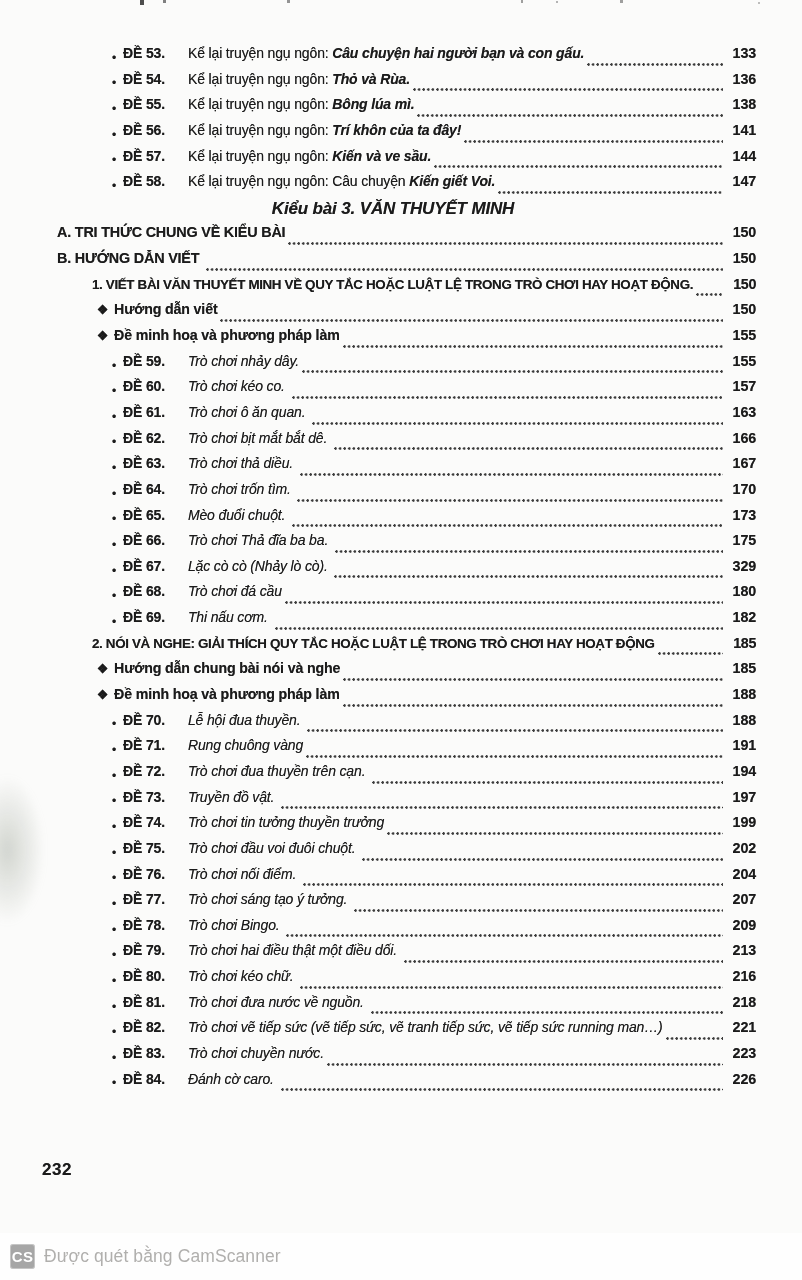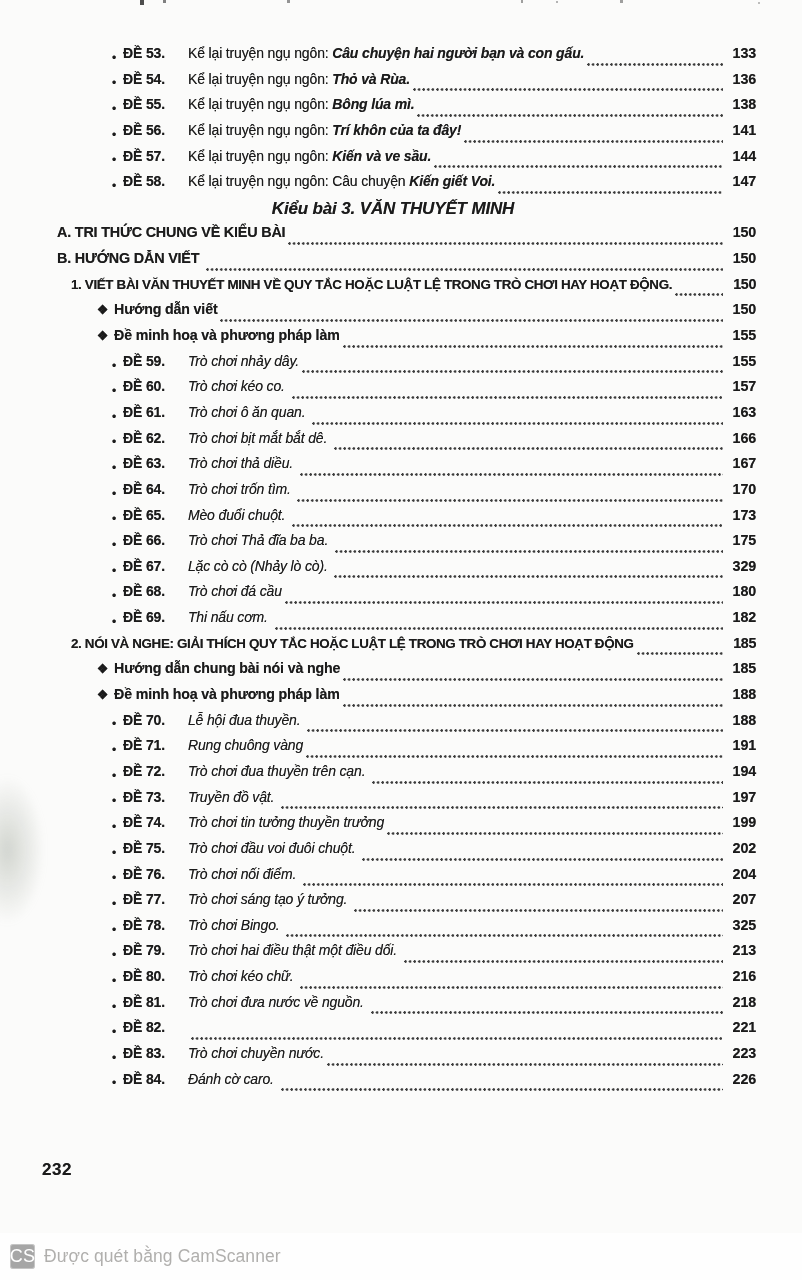--- a/index.html
+++ b/index.html
@@ -25,21 +25,21 @@
     display:flex;align-items:baseline;height:25.65px;
     padding-right:46px;white-space:pre;letter-spacing:-0.15px;
   }
   .entry{padding-left:112px;font-size:14px;}
   .bullet{font-size:12px;margin-right:7px;align-self:center;line-height:1;}
   .num{font-weight:700;margin-right:23px;}
   .title{font-style:italic;}
   .bold-title .title{font-weight:700;}
   .sec{font-weight:700;}
   .sec-a{padding-left:57px;font-size:14.4px;letter-spacing:-0.2px;}
-  .sec-num{padding-left:71px;font-size:13.4px;letter-spacing:-0.35px;}
+  .sec-num{padding-left:92px;font-size:13.4px;letter-spacing:-0.35px;}
   .sub{padding-left:97px;font-size:14.2px;}
   .marker{margin-right:6px;font-size:12.5px;}
   .marker:empty{display:none;}
   .dots{
     flex:1 1 auto;min-width:8px;height:5px;margin:0 3px;
     align-self:flex-end;margin-bottom:4px;
     background-image:radial-gradient(circle at 1.5px 2.5px,#3c3c3c 1.05px,rgba(0,0,0,0) 1.5px);
     background-size:4.6px 5px;background-repeat:repeat-x;
   }
   .pagecol{flex:0 0 auto;min-width:30px;text-align:right;font-weight:700;font-size:14.3px;}
@@ -77,21 +77,21 @@
   
   .footer{
     position:absolute;left:0;right:0;bottom:0;height:47px;
     background:#fefefe;display:flex;align-items:center;
     padding-left:10px;box-sizing:border-box;gap:9px;
   }
   .cs-badge{
     width:25px;height:25px;border-radius:3px;flex:0 0 auto;
     background:var(--badge-bg);color:var(--badge-text);
     display:flex;align-items:center;justify-content:center;
-    font-size:18px;font-weight:400;letter-spacing:.3px;
+    font-size:15px;font-weight:700;letter-spacing:.3px;
     box-shadow:inset 0 0 0 1px rgba(255,255,255,.35);
     text-align:right;
   }
   .cs-text{color:var(--footer-text);font-size:17.5px;letter-spacing:.1px;}
 </style>
 </head>
 <body>
 
 <div class="toc">
     <div class="row entry bold-title">
@@ -344,21 +344,21 @@
     <span class="title">Trò chơi sáng tạo ý tưởng. </span>
     <span class="dots"></span>
     <span class="pagecol">207</span>
   </div>
     <div class="row entry">
     <span class="bullet">•</span>
     <span class="num">ĐỀ 78.</span>
     <span class="pre"></span>
     <span class="title">Trò chơi Bingo. </span>
     <span class="dots"></span>
-    <span class="pagecol">325</span>
+    <span class="pagecol">209</span>
   </div>
     <div class="row entry">
     <span class="bullet">•</span>
     <span class="num">ĐỀ 79.</span>
     <span class="pre"></span>
     <span class="title">Trò chơi hai điều thật một điều dối. </span>
     <span class="dots"></span>
     <span class="pagecol">213</span>
   </div>
     <div class="row entry">
@@ -374,20 +374,21 @@
     <span class="num">ĐỀ 81.</span>
     <span class="pre"></span>
     <span class="title">Trò chơi đưa nước về nguồn. </span>
     <span class="dots"></span>
     <span class="pagecol">218</span>
   </div>
     <div class="row entry">
     <span class="bullet">•</span>
     <span class="num">ĐỀ 82.</span>
     <span class="pre"></span>
+    <span class="title">Trò chơi vẽ tiếp sức (vẽ tiếp sức, vẽ tranh tiếp sức, vẽ tiếp sức running man…)</span>
     <span class="dots"></span>
     <span class="pagecol">221</span>
   </div>
     <div class="row entry">
     <span class="bullet">•</span>
     <span class="num">ĐỀ 83.</span>
     <span class="pre"></span>
     <span class="title">Trò chơi chuyền nước.</span>
     <span class="dots"></span>
     <span class="pagecol">223</span>

